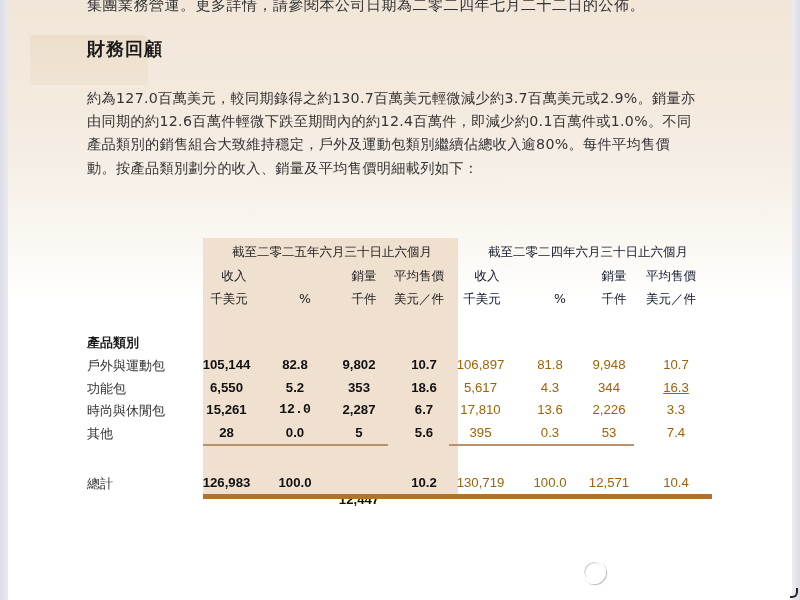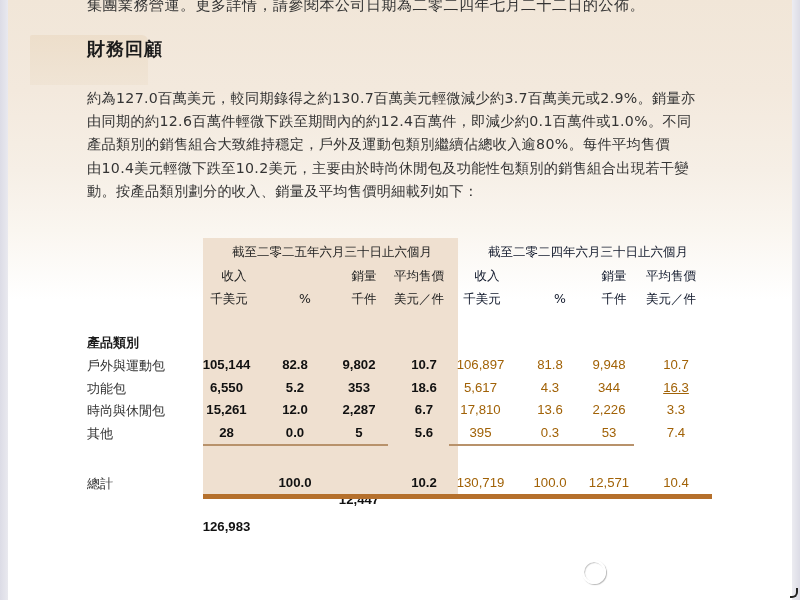--- a/index.html
+++ b/index.html
@@ -87,21 +87,20 @@
   <div class="header-tab"></div>
 </div>
 
 <div class="top-line">集團業務營運。更多詳情，請參閱本公司日期為二零二四年七月二十二日的公佈。</div>
 <div class="section-title">財務回顧</div>
 
 <div class="para">
   <span>約為127.0百萬美元，較同期錄得之約130.7百萬美元輕微減少約3.7百萬美元或2.9%。銷量亦</span>
   <span>由同期的約12.6百萬件輕微下跌至期間內的約12.4百萬件，即減少約0.1百萬件或1.0%。不同</span>
   <span>產品類別的銷售組合大致維持穩定，戶外及運動包類別繼續佔總收入逾80%。每件平均售價</span>
-  <span>由10.4美元輕微下跌至10.2美元，主要由於時尚休閒包及功能性包類別的銷售組合出現若干變</span>
   <span>動。按產品類別劃分的收入、銷量及平均售價明細載列如下：</span>
 </div>
 
 <div>
   <div class="shade"></div>
 
   <div class="cell hdr" style="left:232px;top:244px;">截至二零二五年六月三十日止六個月</div>
   <div class="cell hdr prev" style="left:488px;top:244px;">截至二零二四年六月三十日止六個月</div>
 
   <div class="cell hdr r" style="left:210px;width:48px;top:268px;">收入</div>
@@ -144,21 +143,21 @@
     <div class="cell cur r" style="left:400px;width:48px;top:380px;">18.6</div>
     <div class="cell prev r" style="left:450px;width:61px;top:380px;">5,617</div>
     <div class="cell prev r" style="left:525px;width:50px;top:380px;">4.3</div>
     <div class="cell prev r" style="left:580px;width:58px;top:380px;">344</div>
     <div class="cell prev r" style="left:652px;width:48px;top:380px;text-decoration:underline;">16.3</div>
   </div>
 
   <div>
     <div class="cell label" style="left:87px;top:402px;">時尚與休閒包</div>
     <div class="cell cur r" style="left:195px;width:63px;top:402px;">15,261</div>
-    <div class="cell cur r" style="left:270px;width:50px;top:402px;">12.0</div>
+    <div class="cell cur r" style="left:270px;width:50px;top:402px;font-family:Liberation Mono, monospace;">12.0</div>
     <div class="cell cur r" style="left:330px;width:58px;top:402px;">2,287</div>
     <div class="cell cur r" style="left:400px;width:48px;top:402px;">6.7</div>
     <div class="cell prev r" style="left:450px;width:61px;top:402px;">17,810</div>
     <div class="cell prev r" style="left:525px;width:50px;top:402px;">13.6</div>
     <div class="cell prev r" style="left:580px;width:58px;top:402px;">2,226</div>
     <div class="cell prev r" style="left:652px;width:48px;top:402px;">3.3</div>
   </div>
 
   <div>
     <div class="cell label" style="left:87px;top:425px;">其他</div>
@@ -170,21 +169,21 @@
     <div class="cell prev r" style="left:525px;width:50px;top:425px;">0.3</div>
     <div class="cell prev r" style="left:580px;width:58px;top:425px;">53</div>
     <div class="cell prev r" style="left:652px;width:48px;top:425px;">7.4</div>
   </div>
 
   <div class="uline" style="left:203px;top:444px;width:185px;"></div>
   <div class="uline" style="left:449px;top:444px;width:185px;"></div>
 
   <div>
     <div class="cell label" style="left:87px;top:475px;">總計</div>
-    <div class="cell cur r" style="left:195px;width:63px;top:475px;margin-top:44px;">126,983</div>
+    <div class="cell cur r" style="left:195px;width:63px;top:475px;">126,983</div>
     <div class="cell cur r" style="left:270px;width:50px;top:475px;">100.0</div>
     <div class="cell cur r" style="left:330px;width:58px;top:492px;">12,447</div>
     <div class="cell cur r" style="left:400px;width:48px;top:475px;">10.2</div>
     <div class="cell prev r" style="left:450px;width:61px;top:475px;">130,719</div>
     <div class="cell prev r" style="left:525px;width:50px;top:475px;">100.0</div>
     <div class="cell prev r" style="left:580px;width:58px;top:475px;">12,571</div>
     <div class="cell prev r" style="left:652px;width:48px;top:475px;">10.4</div>
   </div>
 
   <div class="thick"></div>

